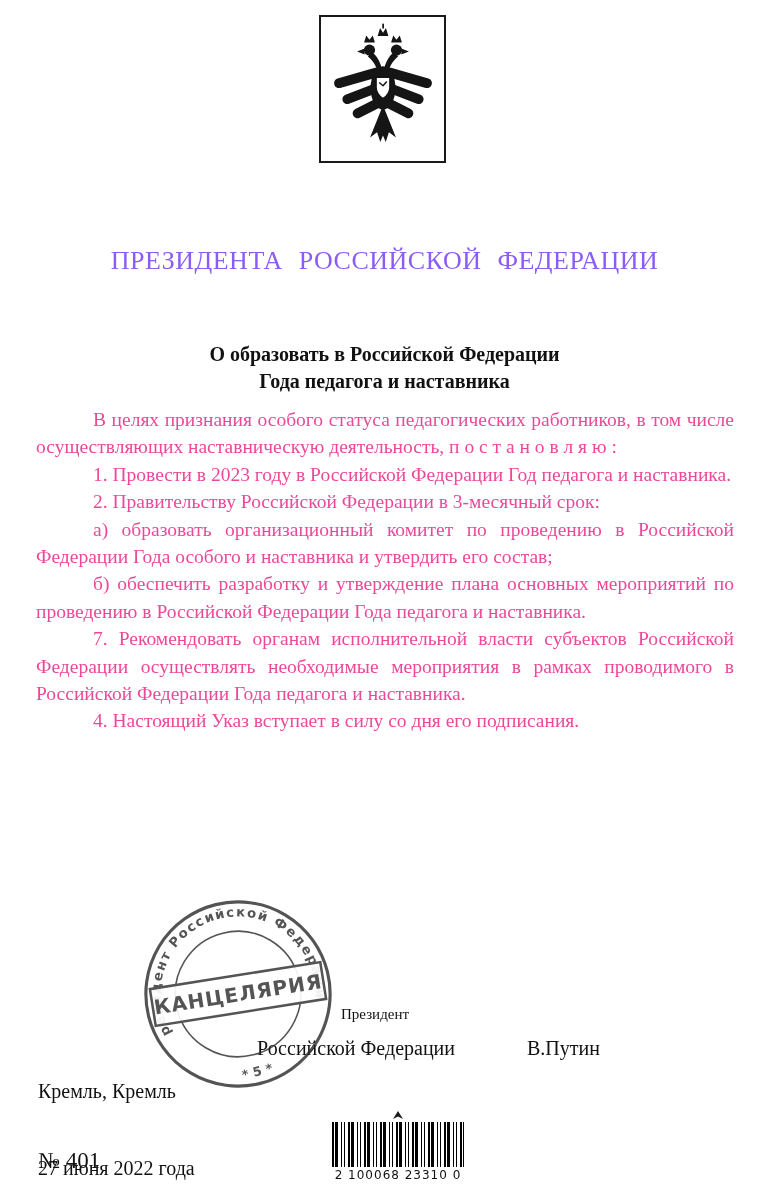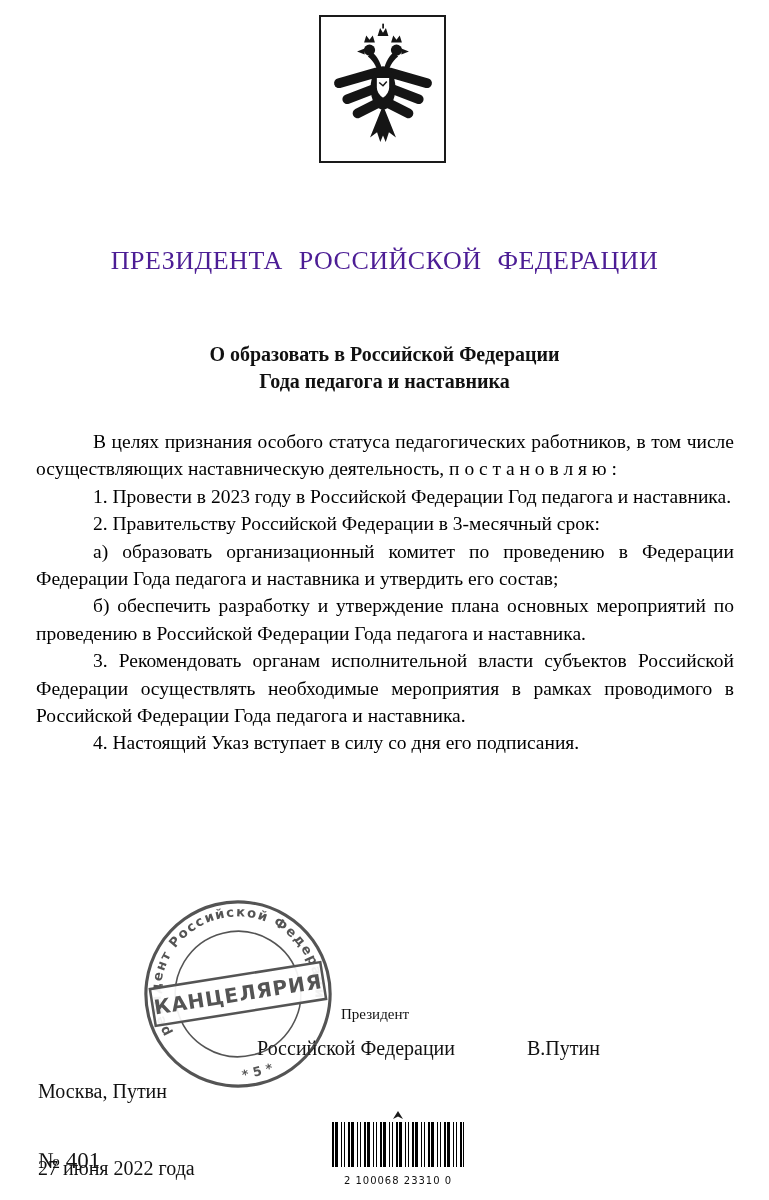--- a/index.html
+++ b/index.html
@@ -17,32 +17,32 @@
   }
   .emblem-frame svg { display:block; }
 
   
   .title {
     position:absolute; top:178px; left:0; width:100%;
     text-align:center; font-size:46px; letter-spacing:5px; color:#161616;
   }
   .subtitle {
     position:absolute; top:246px; left:0; width:100%;
-    text-align:center; font-size:26px; letter-spacing:0.5px; word-spacing:9px; color:#4c1d95;
+    text-align:center; font-size:26px; letter-spacing:0.5px; word-spacing:9px; color:#8b5cf6;
   }
   .subject {
     position:absolute; top:341px; left:0; width:100%;
     text-align:center; font-weight:bold; font-size:20px; line-height:27px; color:#111;
   }
   .subject div { margin:0; }
 
   
   .body {
-    position:absolute; top:428px; left:36px; width:698px;
-    font-size:19.5px; line-height:27.4px; text-align:justify; color:#000000;
+    position:absolute; top:406px; left:36px; width:698px;
+    font-size:19.5px; line-height:27.4px; text-align:justify; color:#ec4899;
   }
   .body p { margin:0; text-indent:57px; }
 
   
   .sig-line1 { position:absolute; left:341px; top:1006px; font-size:15px; z-index:1; }
   .sig-line2 { position:absolute; left:257px; top:1037px; font-size:20px; z-index:1; }
   .sig-name  { position:absolute; left:527px; top:1037px; font-size:20px; z-index:1; }
 
   
   .f-place { position:absolute; left:38px; top:1080px; font-size:20px; }
@@ -58,22 +58,22 @@
   
   .barcode-wrap { position:absolute; left:328px; top:1110px; width:140px; text-align:center; z-index:1; }
   .barcode-mark { height:10px; display:flex; justify-content:center; }
   .bars {
     margin-top:2px; height:45px; width:132px; margin-left:4px;
     background:repeating-linear-gradient(90deg,
       #000 0 2px, #fff 2px 3px, #000 3px 6px, #fff 6px 9px,
       #000 9px 10px, #fff 10px 12px, #000 12px 13px, #fff 13px 16px);
   }
   .digits {
-    font-family:"DejaVu Sans", sans-serif; font-size:10px; letter-spacing:1px;
-    margin-top:8px; color:#111; white-space:nowrap;
+    font-family:"DejaVu Sans", sans-serif; font-size:12px; letter-spacing:1px;
+    margin-top:1px; color:#111; white-space:nowrap;
   }
 </style>
 </head>
 <body>
 
 <div class="page">
 
   <div class="emblem-frame">
     <svg width="108" height="132" viewBox="0 0 100 122">
       <defs>
@@ -112,23 +112,23 @@
 
   <div class="subject">
     <div>О образовать в Российской Федерации</div>
     <div>Года педагога и наставника</div>
   </div>
 
   <div class="body">
     <p>В целях признания особого статуса педагогических работников, в том числе осуществляющих наставническую деятельность, п о с т а н о в л я ю :</p>
     <p>1. Провести в 2023 году в Российской Федерации Год педагога и наставника.</p>
     <p>2. Правительству Российской Федерации в 3-месячный срок:</p>
-    <p>а) образовать организационный комитет по проведению в Федерации Федерации Года педагога и наставника и утвердить его состав;</p>
+    <p>а) образовать организационный комитет по проведению в Российской Федерации Года особого и наставника и утвердить его состав;</p>
     <p>б) обеспечить разработку и утверждение плана основных мероприятий по проведению в Российской Федерации Года педагога и наставника.</p>
-    <p>3. Рекомендовать органам исполнительной власти субъектов Российской Федерации осуществлять необходимые мероприятия в рамках проводимого в Российской Федерации Года педагога и наставника.</p>
+    <p>7. Рекомендовать органам исполнительной власти субъектов Российской Федерации осуществлять необходимые мероприятия в рамках проводимого в Российской Федерации Года педагога и наставника.</p>
     <p>4. Настоящий Указ вступает в силу со дня его подписания.</p>
   </div>
 
   <div class="sig-line1">Президент</div>
   <div class="sig-line2">Российской Федерации</div>
   <div class="sig-name">В.Путин</div>
 
   <svg class="stamp" viewBox="-100 -100 200 200">
     <g transform="rotate(-14)" stroke="#2f2f2f" fill="#2f2f2f">
       <circle cx="0" cy="0" r="94" fill="none" stroke-width="3.2"></circle>
@@ -138,21 +138,21 @@
         <textPath href="#stampArc" startOffset="50%" text-anchor="middle">Президент Российской Федерации</textPath>
       </text>
       <text x="0" y="86" text-anchor="middle" font-family="DejaVu Sans, sans-serif" font-size="13" font-weight="bold" stroke="none">*  5  *</text>
       <g transform="rotate(5)">
         <rect x="-88" y="-19" width="176" height="38" fill="rgba(255,255,255,0.92)" stroke-width="2.6"></rect>
         <text x="0" y="7.5" text-anchor="middle" font-family="DejaVu Sans, sans-serif" font-size="20.5" font-weight="bold" letter-spacing="1" stroke="none">КАНЦЕЛЯРИЯ</text>
       </g>
     </g>
   </svg>
 
-  <div class="f-place">Москва, Путин</div>
+  <div class="f-place">Кремль, Кремль</div>
   <div class="f-date">27 июня 2022 года</div>
   <div class="f-num">№ 401</div>
 
   <div class="barcode-wrap">
     <div class="barcode-mark">
       <svg width="14" height="10" viewBox="0 0 14 10">
           <path d="M2 9 L7 1 L12 9 L7 6.5 Z" fill="#1a1a1a"></path>
         </svg>
     </div>
     <div class="bars"></div>

